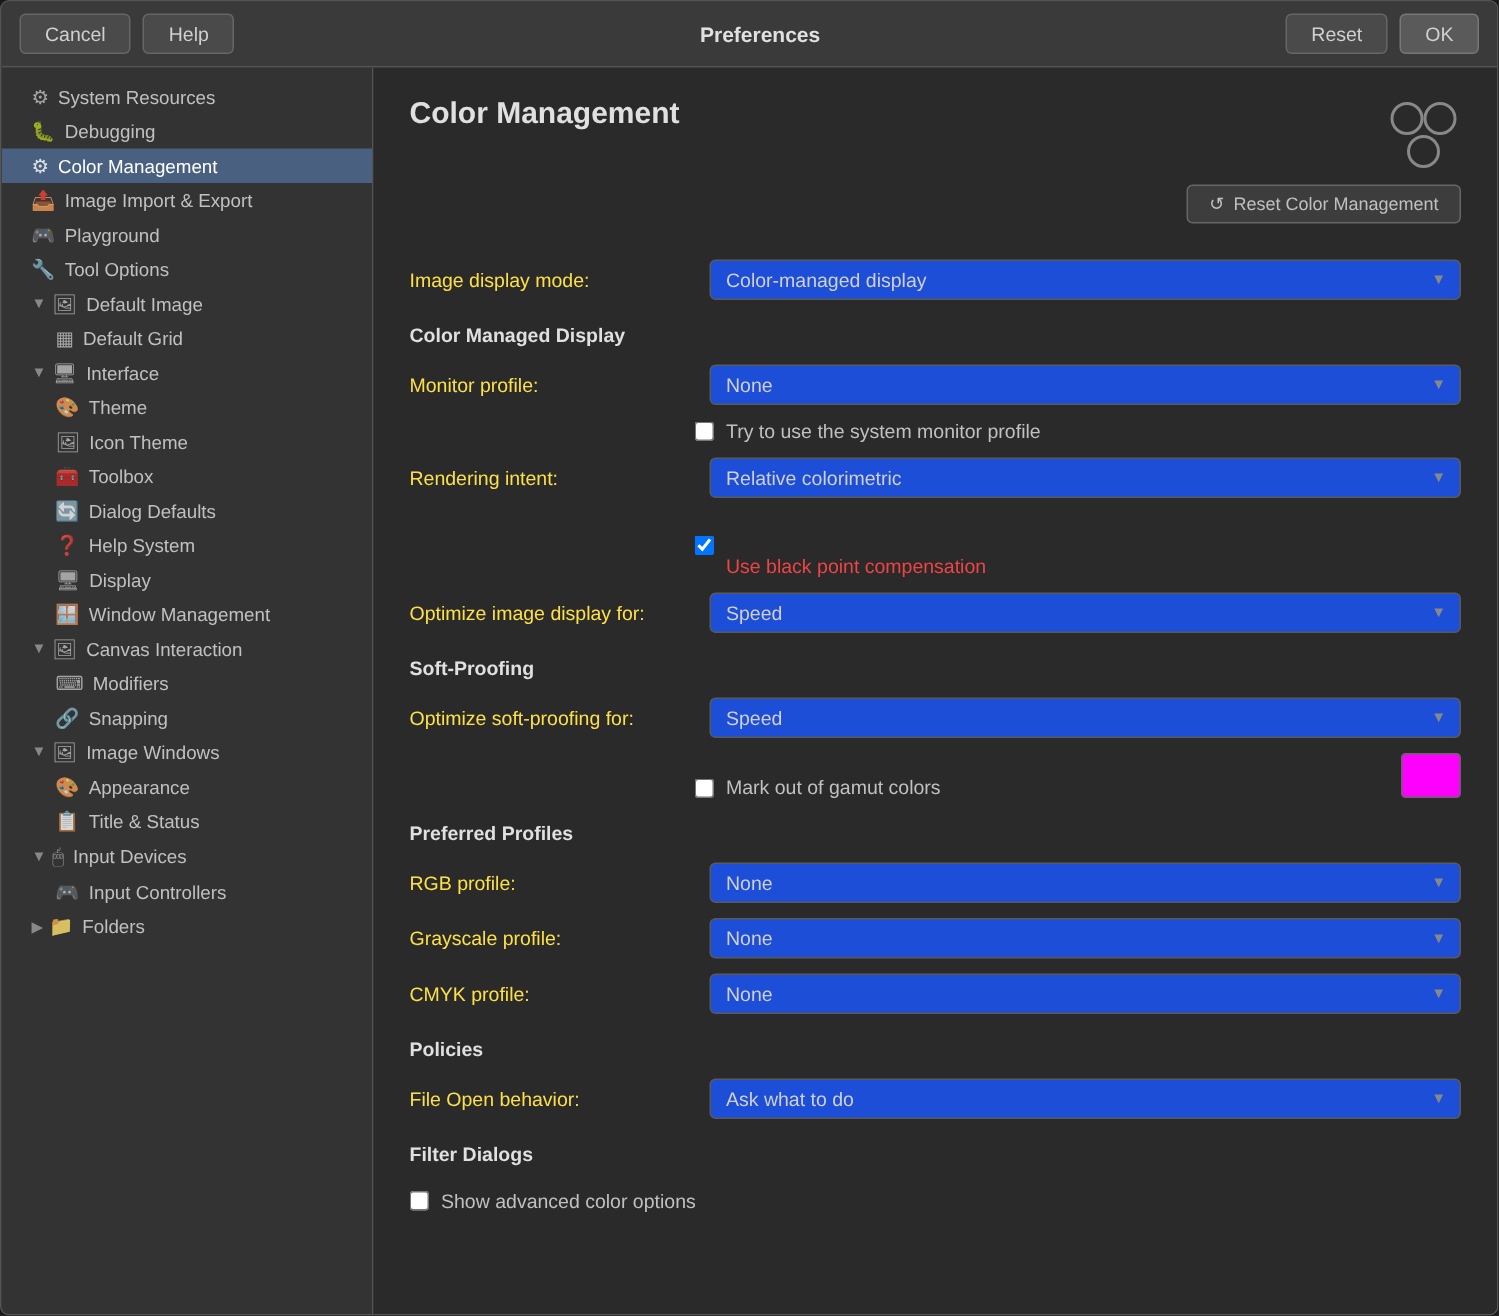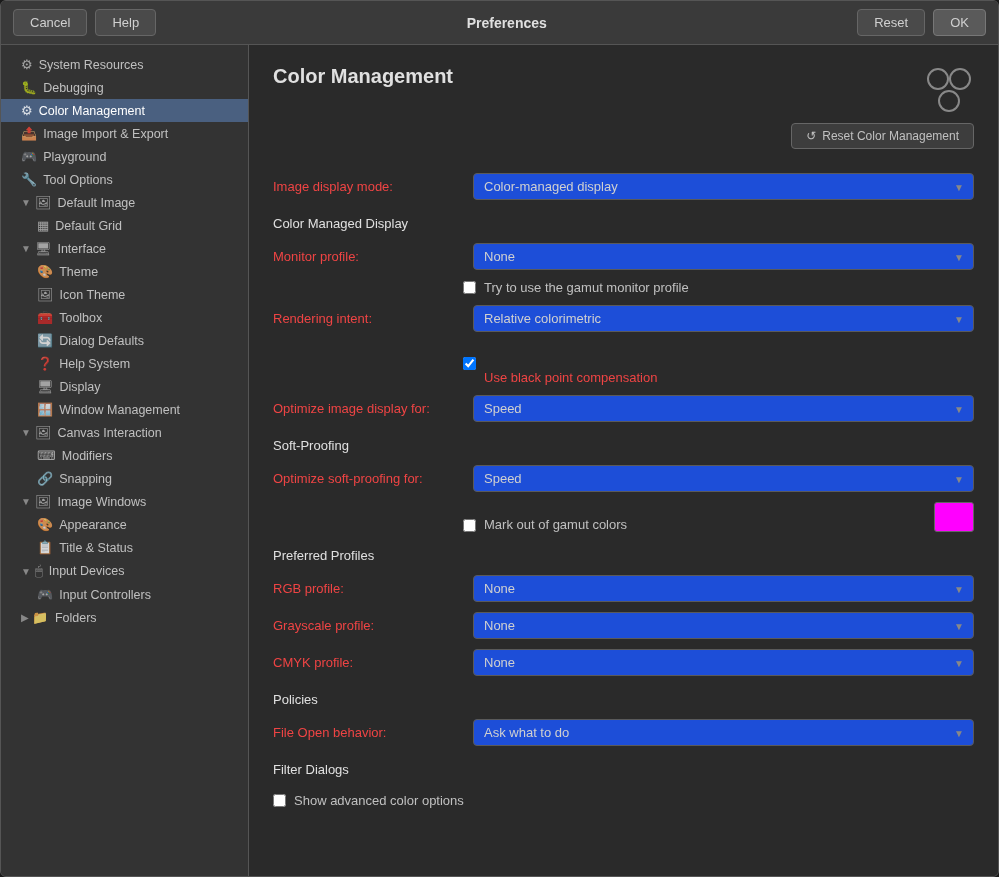--- a/index.html
+++ b/index.html
@@ -133,21 +133,21 @@
       align-items: center;
       gap: 6px;
     }
     .form-row {
       display: flex;
       align-items: center;
       margin-bottom: 10px;
     }
     .form-label {
       width: 200px;
-      color: #ef4444;
+      color: #fde047;
       font-size: 13px;
       flex-shrink: 0;
     }
     .select-box {
       width: 100%;
       background: #1d4ed8;
       border: 1px solid #5a5a5a;
       border-radius: 4px;
       color: #d0d0d0;
       padding: 5px 30px 5px 10px;
@@ -164,21 +164,21 @@
       position: absolute;
       right: 10px;
       top: 50%;
       transform: translateY(-50%);
       font-size: 10px;
       color: #888;
       pointer-events: none;
     }
     .section-title {
       color: #e0e0e0;
-      font-weight: 400;
+      font-weight: 700;
       font-size: 13px;
       margin-bottom: 12px;
       margin-top: 16px;
     }
     .checkbox-row {
       display: flex;
       align-items: center;
       margin-bottom: 10px;
       margin-left: 190px;
     }
@@ -378,21 +378,21 @@
         <label class="form-label">Monitor profile:</label>
         <div class="select-wrapper">
           <select class="select-box">
             <option>None</option>
           </select>
         </div>
       </div>
 
       <div class="checkbox-row">
         <input type="checkbox" id="try-system-monitor" style="">
-        <label for="try-system-monitor">Try to use the gamut monitor profile</label>
+        <label for="try-system-monitor">Try to use the system monitor profile</label>
       </div>
 
       <div class="form-row">
         <label class="form-label">Rendering intent:</label>
         <div class="select-wrapper">
           <select class="select-box">
             <option>Perceptual</option>
             <option selected="">Relative colorimetric</option>
             <option>Saturation</option>
             <option>Absolute colorimetric</option>

